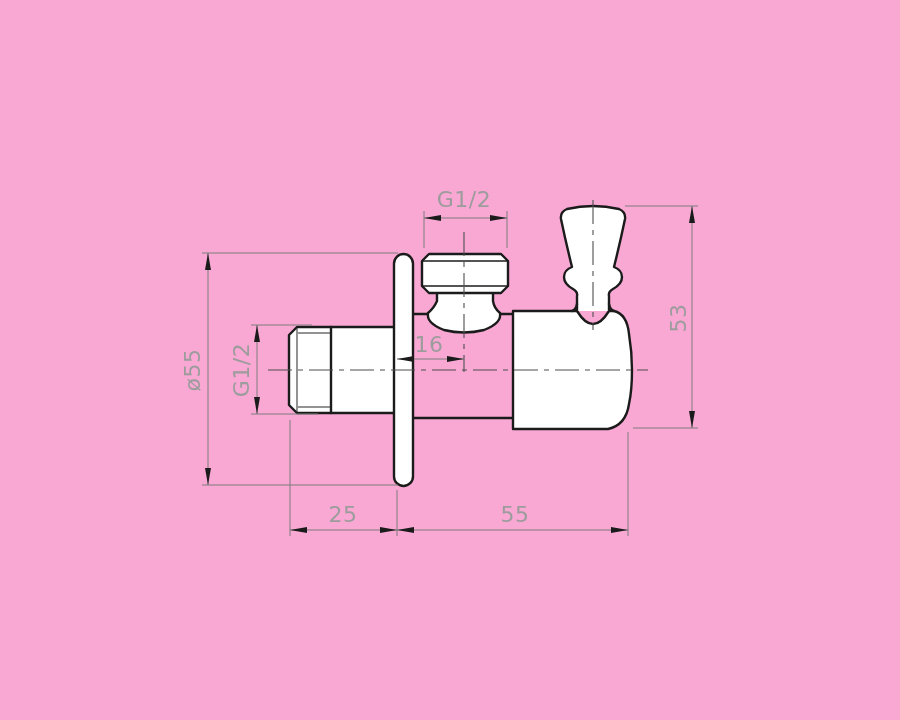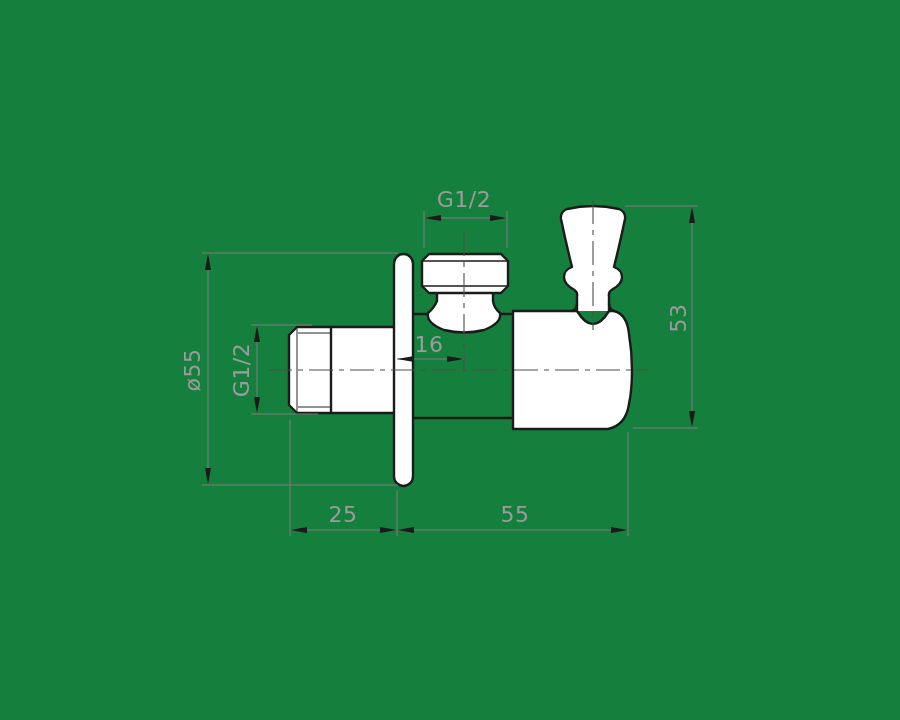--- a/index.html
+++ b/index.html
@@ -8,21 +8,21 @@
     background: #ffffff;
     width: 900px;
     height: 720px;
     overflow: hidden;
     font-family: "DejaVu Sans", sans-serif;
   }
   .canvas {
     position: relative;
     width: 900px;
     height: 720px;
-    background: #15803d;
+    background: #f9a8d4;
   }
   svg { display: block; }
 
   
   .obj {
     fill: #ffffff;
     stroke: #1b1b1b;
     stroke-width: 2.4;
     stroke-linejoin: round;
     stroke-linecap: round;

